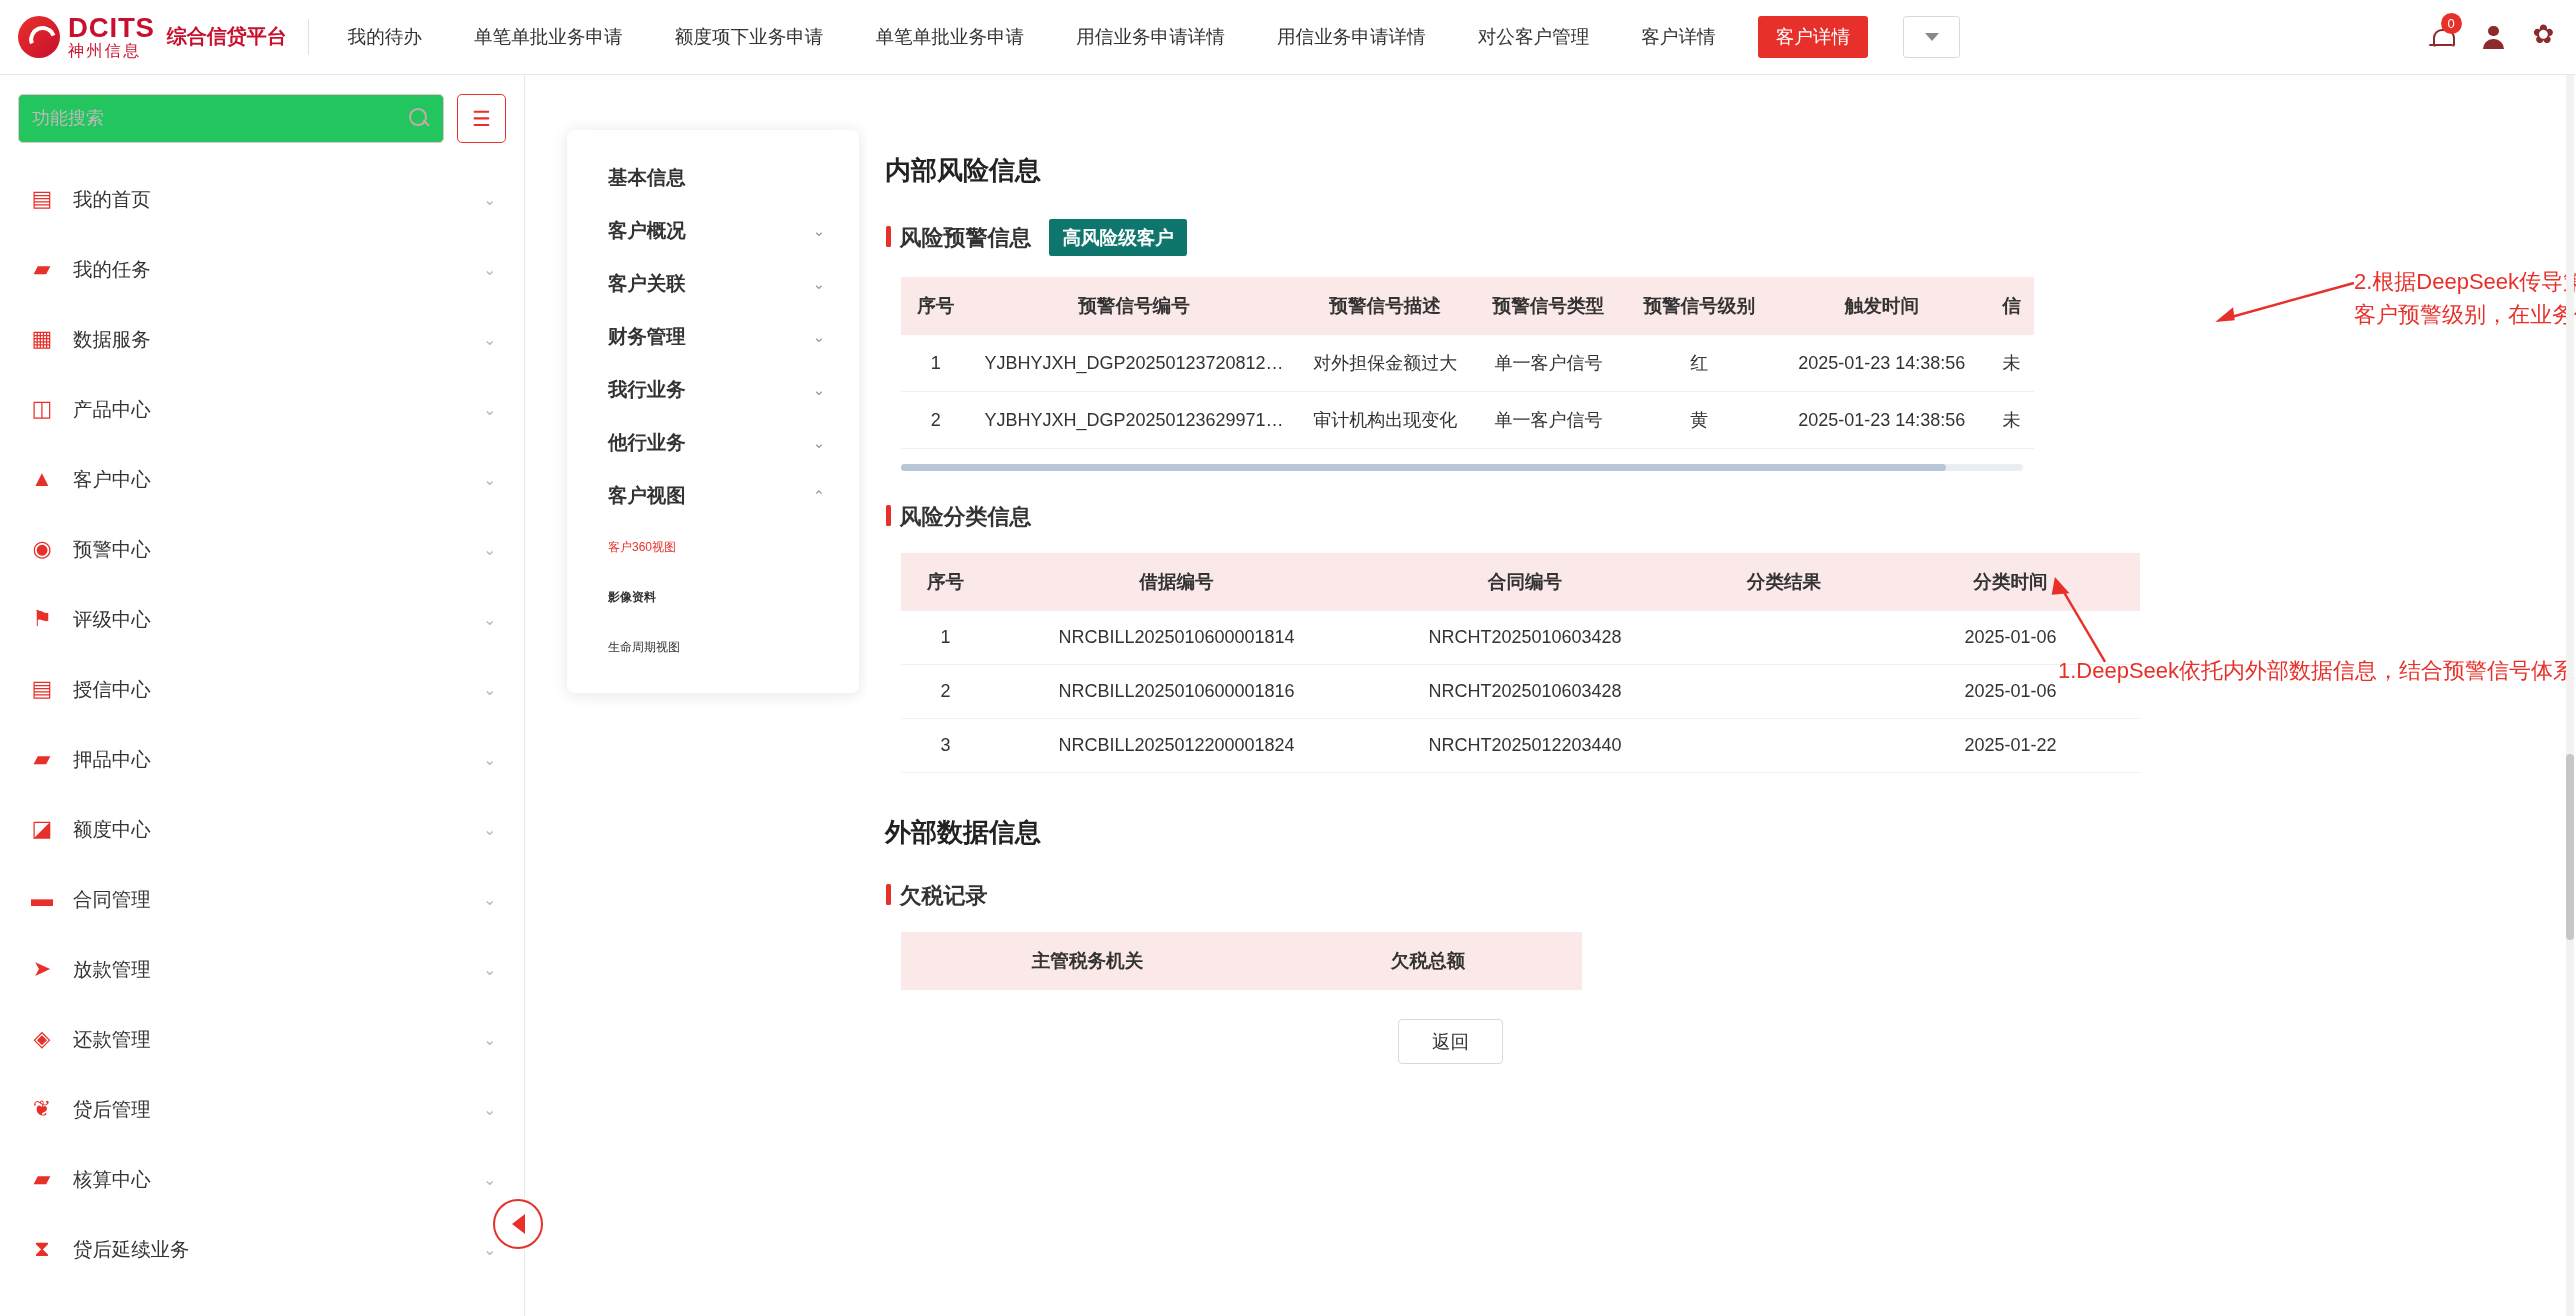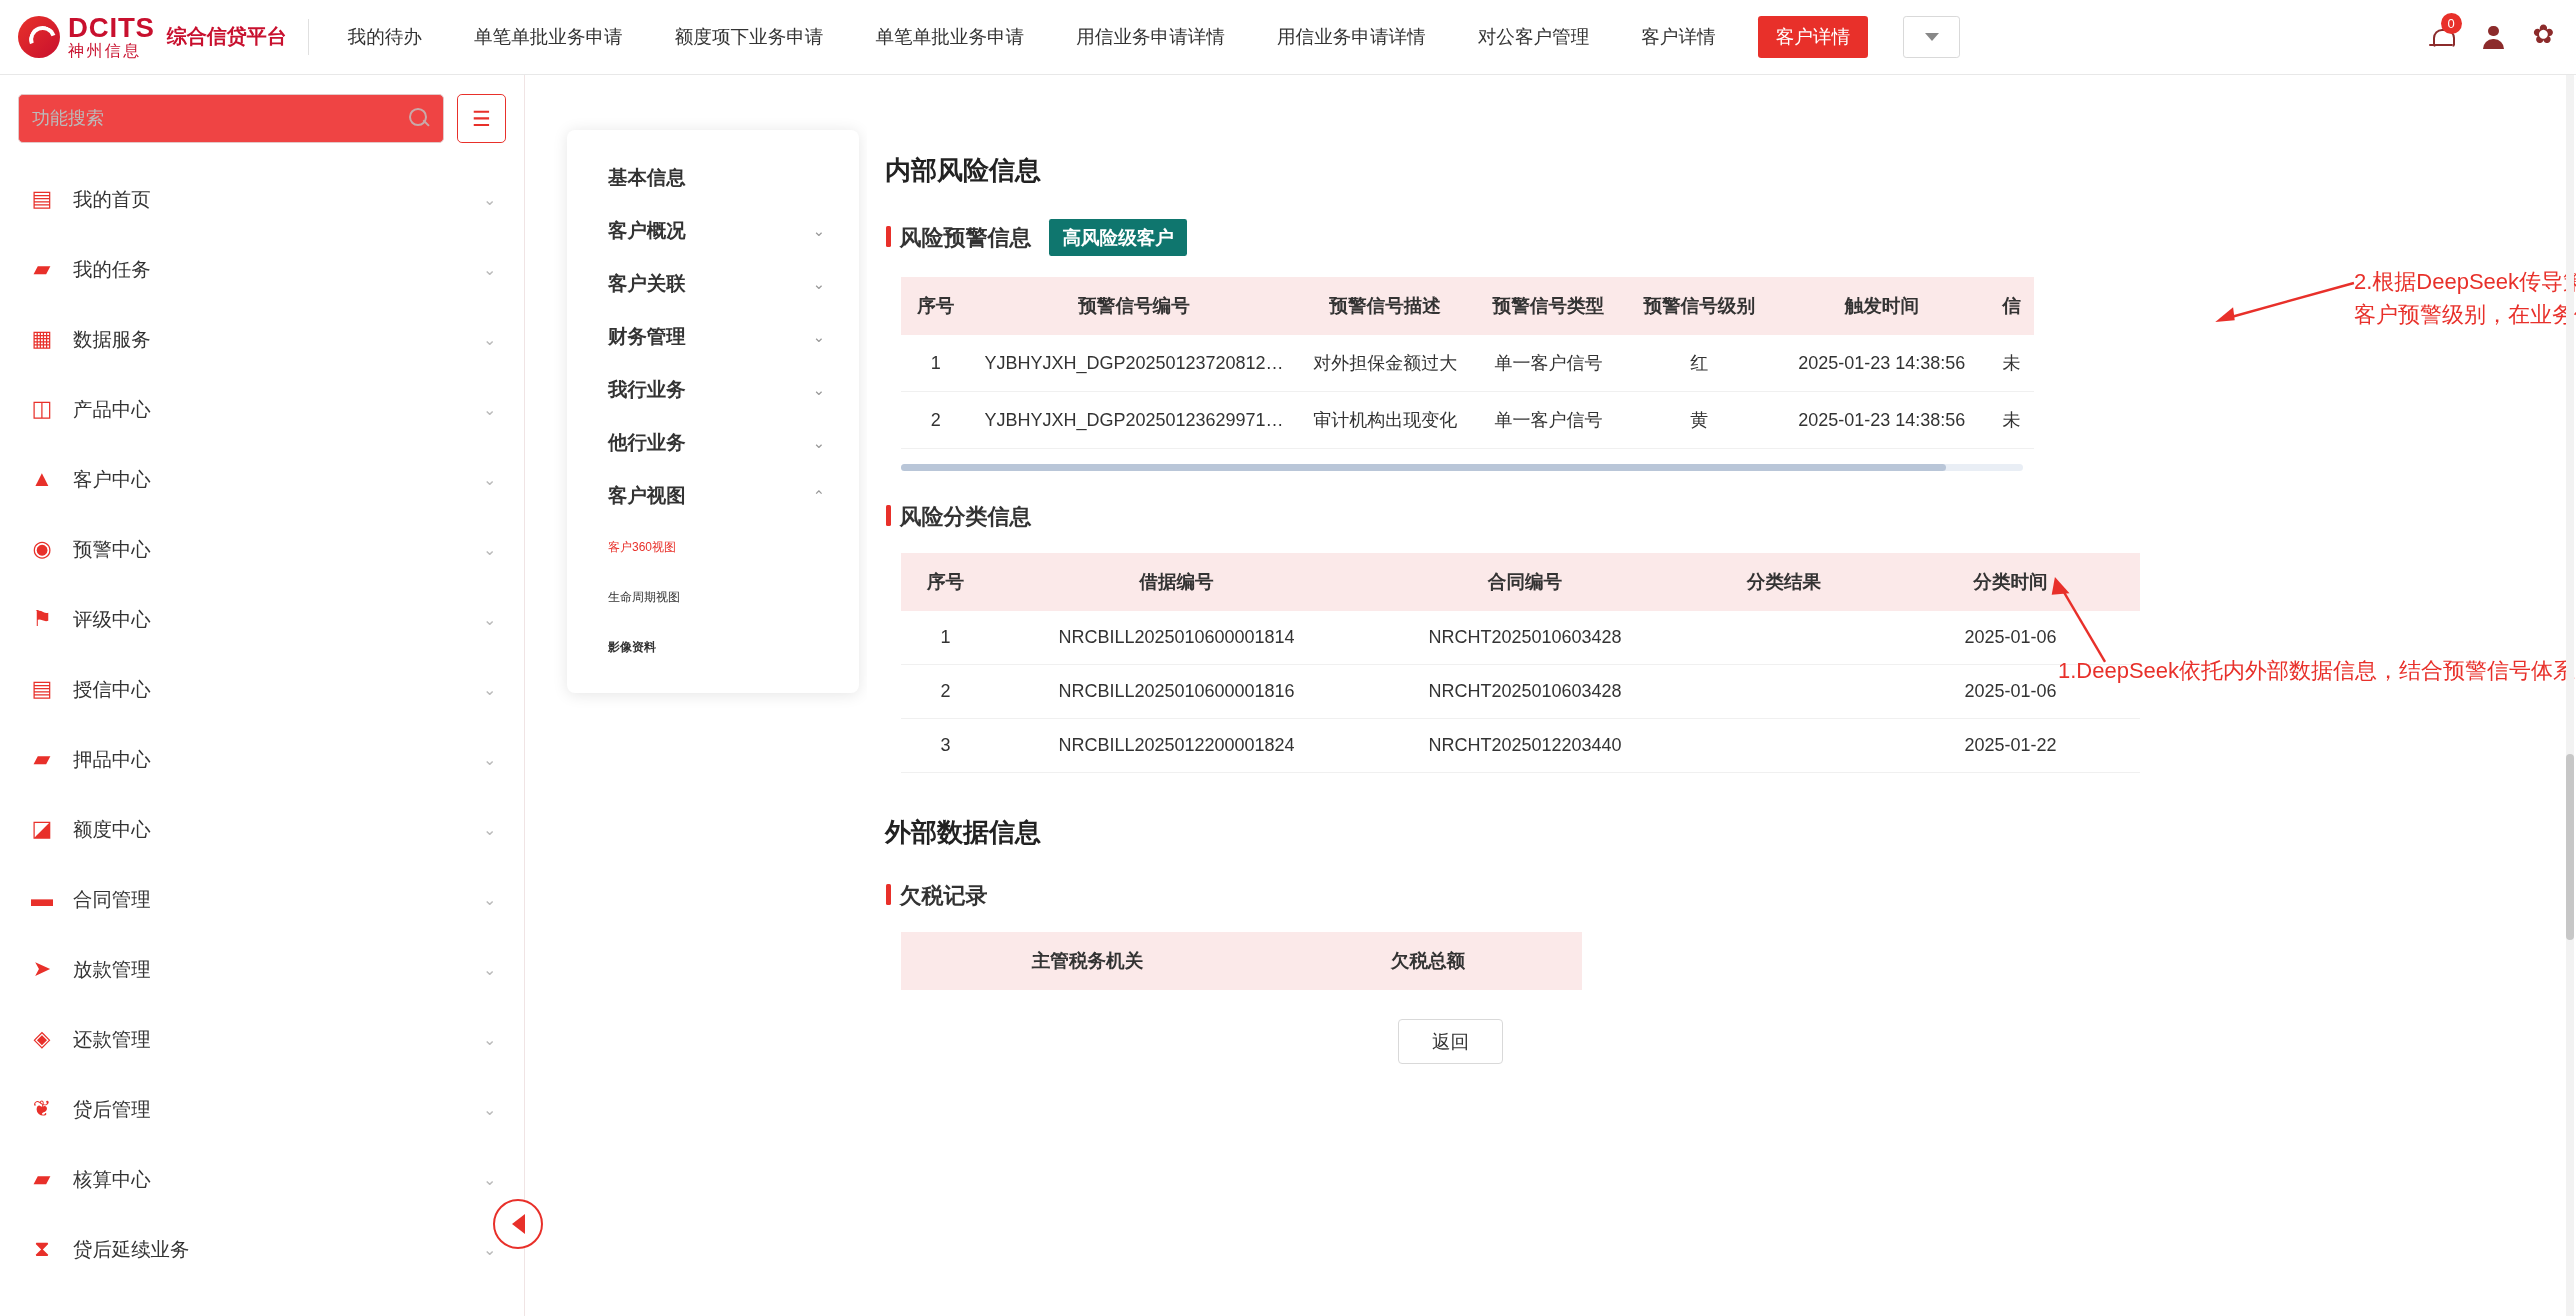--- a/index.html
+++ b/index.html
@@ -73,21 +73,21 @@
   }
 
   
   .sidebar {
     position: absolute; top: 75px; left: 0; width: 525px; height: 1242px;
     background: #fff; border-right: 0.8px solid #f0e4e4; overflow: hidden;
   }
   .searchrow { display: flex; align-items: center; padding: 19.4px 18px 14.6px 18px; gap: 13px; }
   .searchbox {
     flex: 1; height: 49px; border: 0.8px solid #e3c9c9; border-radius: 4.9px;
-    display: flex; align-items: center; padding: 0 13px; background: #ef4444;
+    display: flex; align-items: center; padding: 0 13px; background: #22c55e;
   }
   .searchbox input {
     flex: 1; border: none; outline: none; font-size: 18px; color: #333; background: transparent;
     font-family: "Liberation Sans", sans-serif;
   }
   .searchbox input::placeholder { color: #bbb; }
   .srch-ic { width: 21px; height: 21px; position: relative; }
   .srch-ic::before { content:""; position:absolute; left:0; top:0; width:13.8px; height:13.8px; border:2.4px solid #c9a9a9; border-radius:50%; }
   .srch-ic::after { content:""; position:absolute; left:13px; top:13.8px; width:8px; height:2.4px; background:#c9a9a9; transform: rotate(45deg); }
   .menubtn {
@@ -351,24 +351,24 @@
     <div class="c">⌄</div>
   </div>
   <div class="cn-item">
     <div class="t">客户视图</div>
     <div class="c">⌃</div>
   </div>
   <div class="cn-sub active">
     <div class="t">客户360视图</div>
   </div>
   <div class="cn-sub">
+    <div class="t" style="font-weight:bold">影像资料</div>
+  </div>
+  <div class="cn-sub">
     <div class="t">生命周期视图</div>
-  </div>
-  <div class="cn-sub">
-    <div class="t" style="font-weight:bold">影像资料</div>
   </div>
 </div>
 
 <div class="main">
 
   <div class="h1">内部风险信息</div>
 
   <div class="sec-h">
     <div class="sec-title">风险预警信息</div>
     <div class="tag-red">高风险级客户</div>

